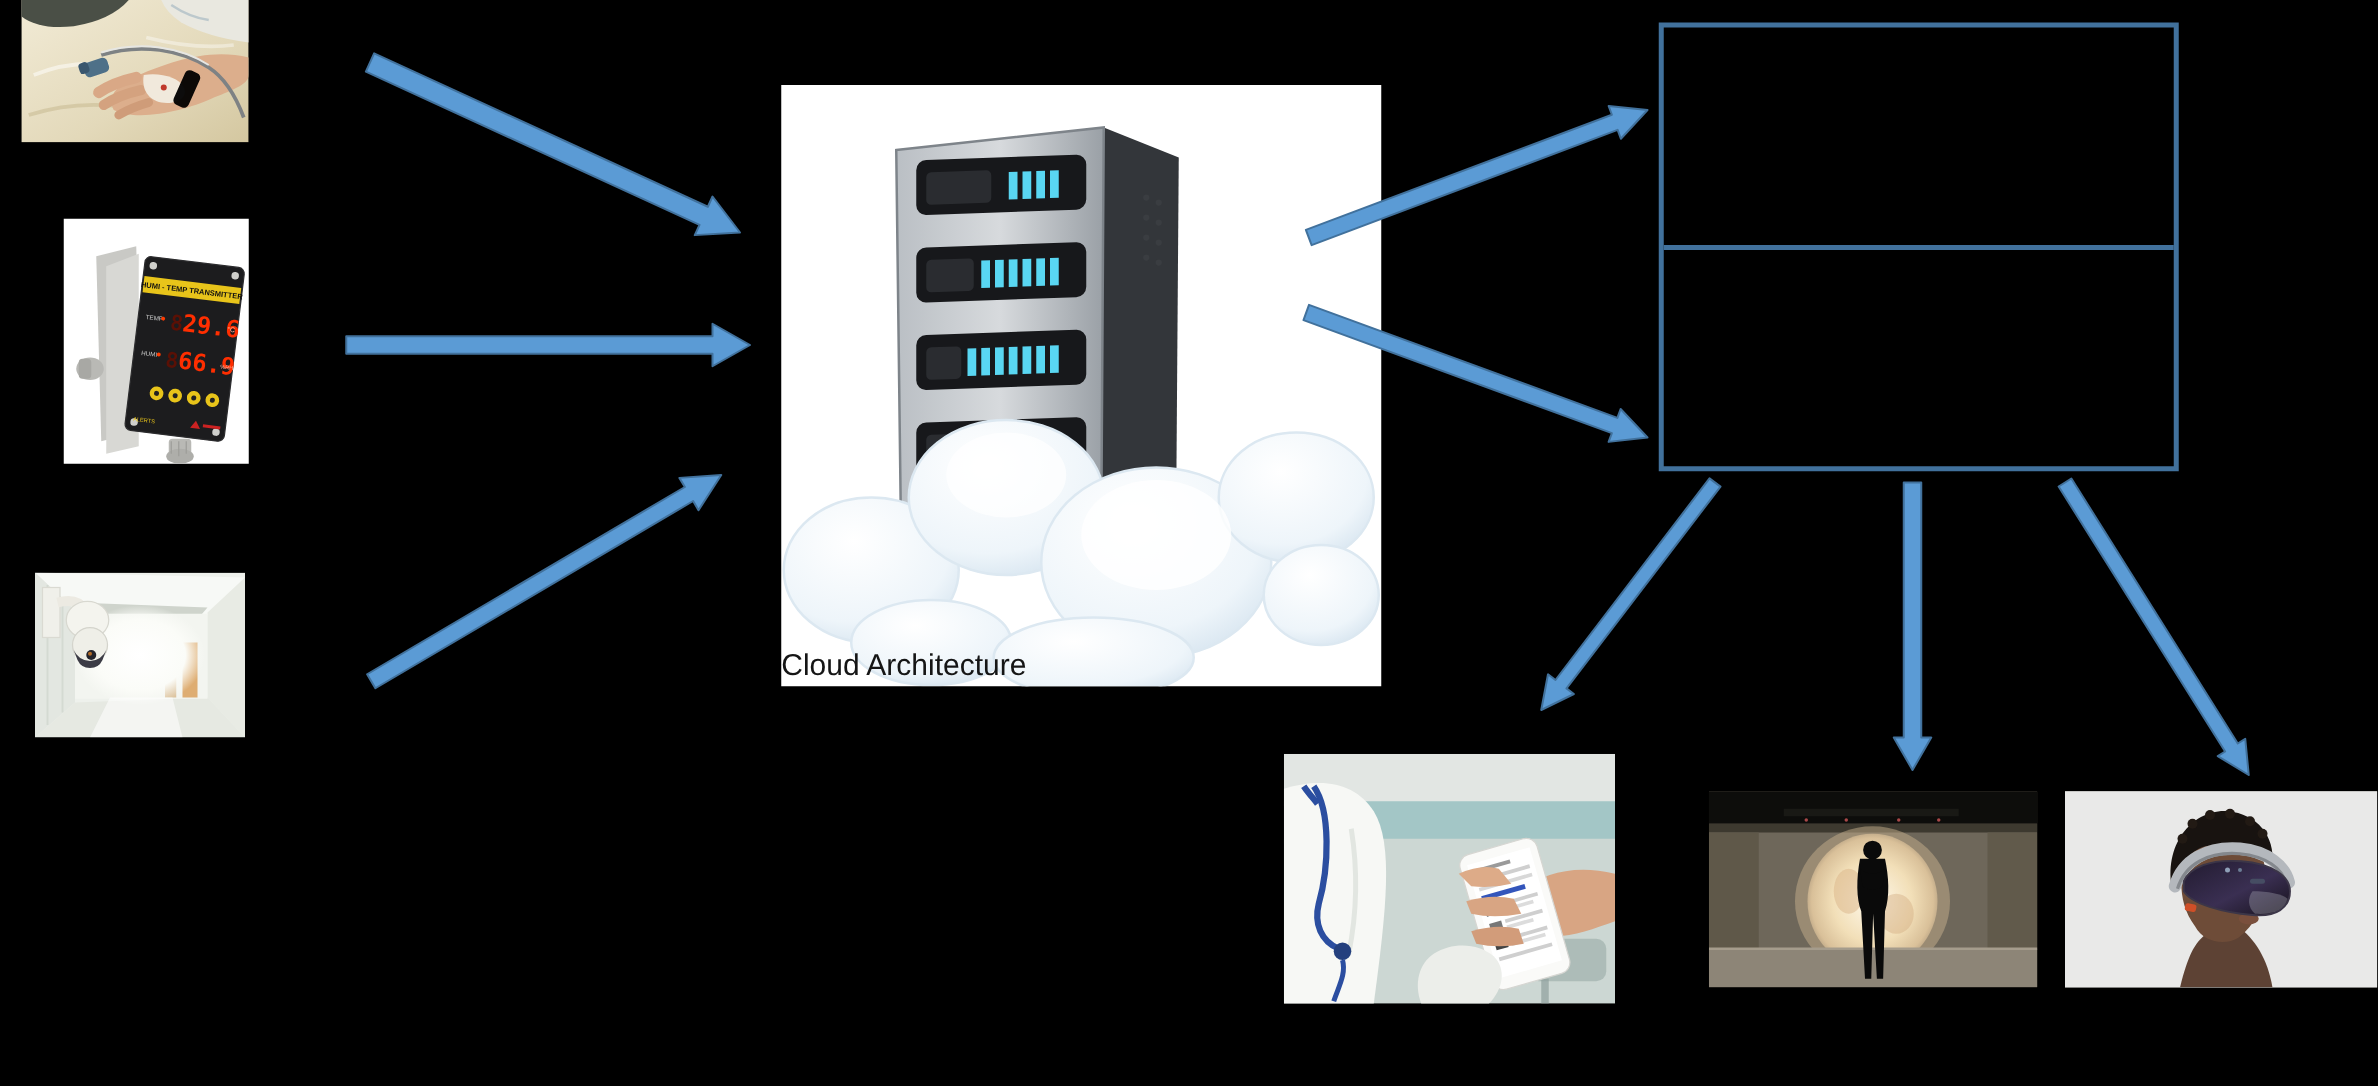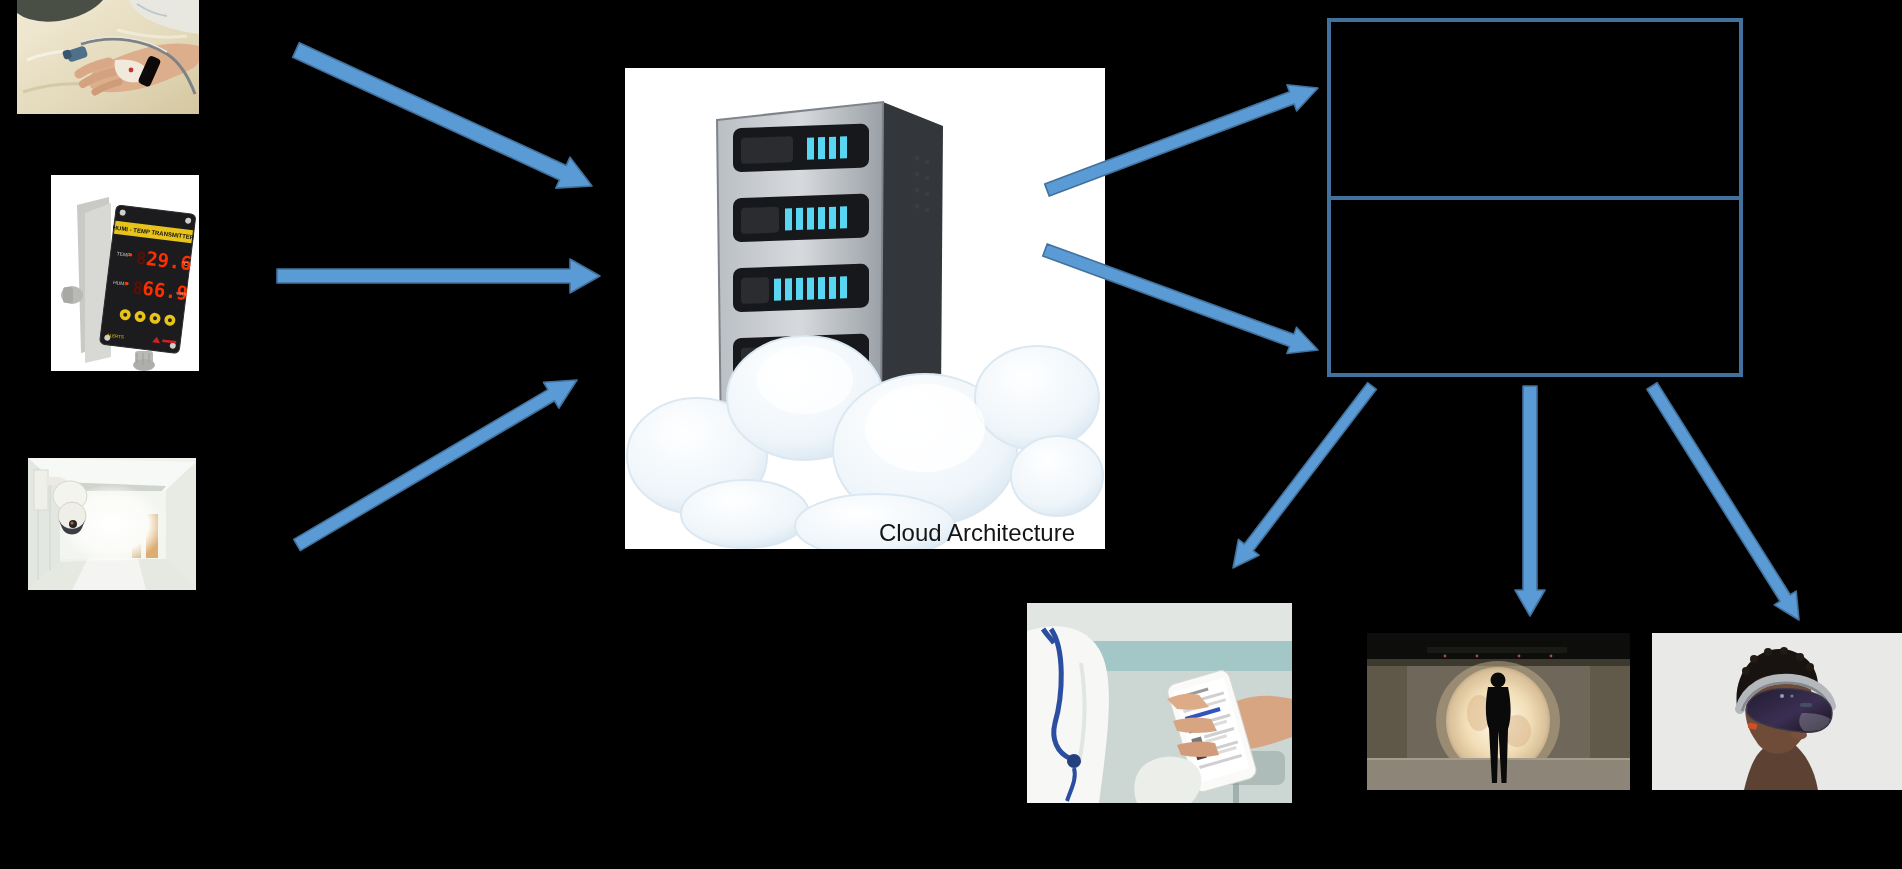--- a/index.html
+++ b/index.html
@@ -7,21 +7,21 @@
           font-family:"Liberation Sans",sans-serif;}
   .photo{position:absolute;overflow:hidden;}
   .photo svg{display:block;width:100%;height:100%;}
   
   #patient-photo{left:17px;top:0;width:182px;height:114px;}
   #sensor-photo{left:51px;top:175px;width:148px;height:196px;background:#fff;}
   #corridor-photo{left:28px;top:458px;width:168px;height:132px;}
   
   #cloud-image{position:absolute;left:625px;top:68px;width:480px;height:481px;background:#fff;}
   #cloud-image svg{display:block;width:100%;height:100%;}
-  #cloud-label{position:absolute;left:0;right:30px;bottom:2px;text-align:right;
+  #cloud-label{position:absolute;left:0;right:30px;bottom:2px;text-align:left;
                font-size:24px;color:#151515;}
   
   #io-box{position:absolute;left:1327px;top:18px;width:408px;height:351px;
           border:4px solid #41719c;background:#000;}
   #io-box-divider{position:absolute;left:0;right:0;top:174px;height:4px;background:#41719c;}
   
   #doctor-photo{left:1027px;top:603px;width:265px;height:200px;}
   #projection-photo{left:1367px;top:633px;width:263px;height:157px;}
   #ar-photo{left:1652px;top:633px;width:250px;height:157px;background:#e9e9e8;}
   

